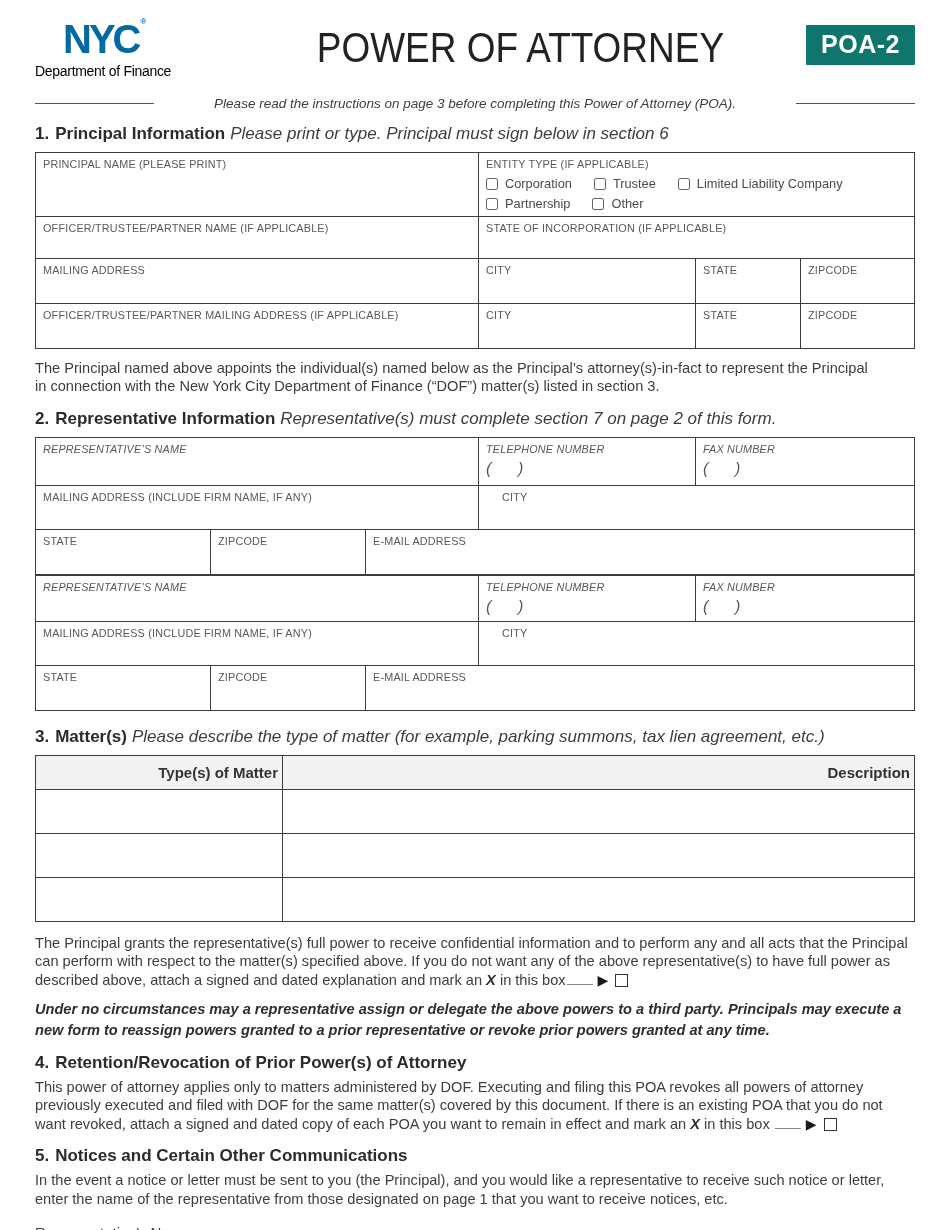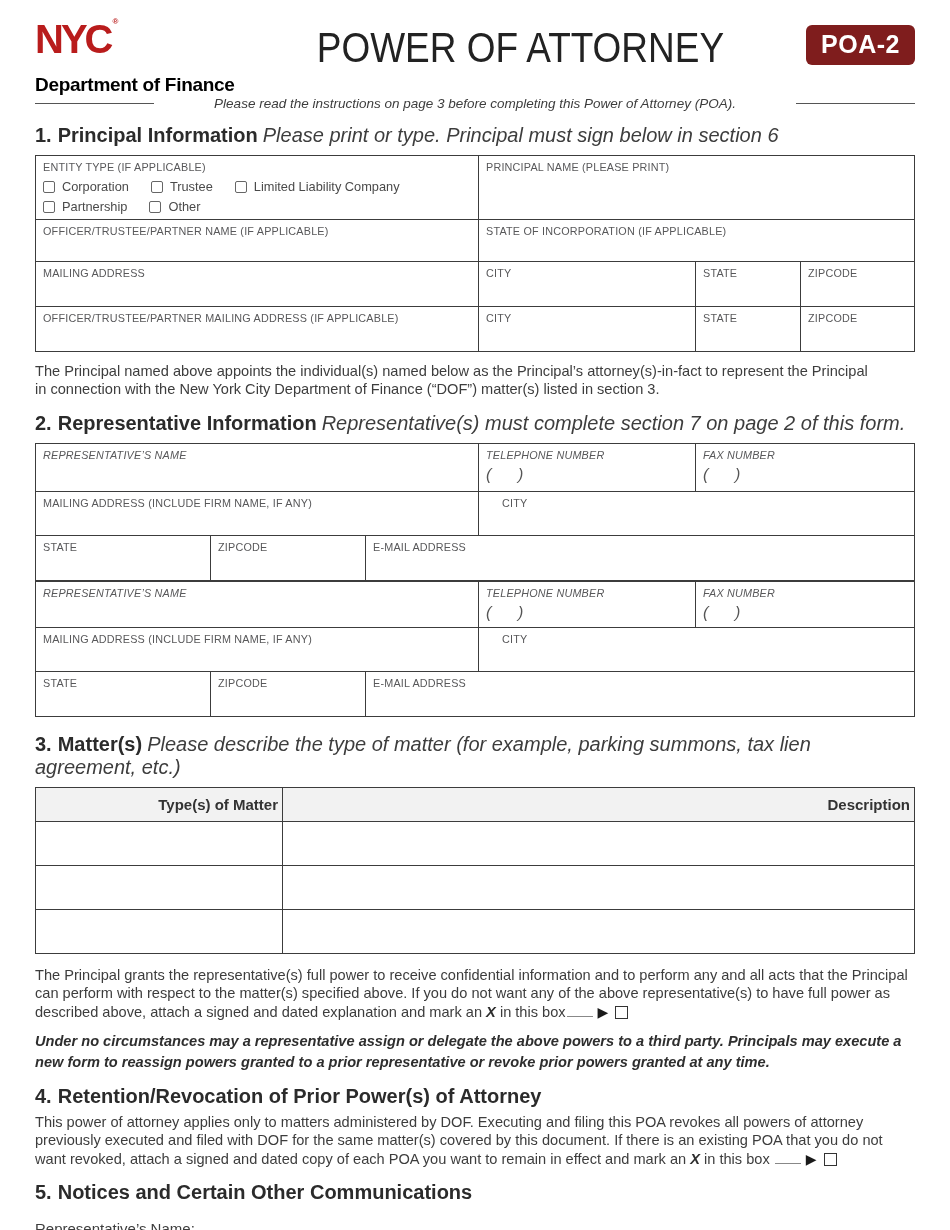--- a/index.html
+++ b/index.html
@@ -7,34 +7,34 @@
   body {
     width:950px; height:1230px;
     font-family:"Liberation Sans","DejaVu Sans",sans-serif;
     color:#3d3d3d; position:relative; overflow:hidden;
   }
   .page { padding:18px 35px 0 35px; }
 
   
   .hdr { display:flex; align-items:flex-start; height:72px; }
   .logo-wrap { width:200px; padding-top:2px; }
-  .nyc { font-weight:bold; font-size:40px; letter-spacing:-3px; color:#b91c1c; line-height:0.95; position:relative; display:inline-block; }
+  .nyc { font-weight:bold; font-size:40px; letter-spacing:-3px; color:#0369a1; line-height:0.95; position:relative; display:inline-block;margin-left:28px; }
   .nyc .reg { position:absolute; top:-2px; right:-8px; font-size:8px; letter-spacing:0; font-weight:bold; }
-  .dept { font-weight:bold; font-size:19px; color:#000; letter-spacing:-0.3px; margin-top:16px; }
+  .dept { font-weight:normal; font-size:14px; color:#000; letter-spacing:-0.3px; margin-top:5px; }
   .title-wrap { flex:1; text-align:center; padding-top:6px; }
   .big-title { display:inline-block; font-size:42px; font-weight:400; color:#222; letter-spacing:0px; transform:scaleX(0.88); transform-origin:center; white-space:nowrap; }
-  .badge { background:#7f1d1d; color:#fff; font-weight:bold; font-size:25px; padding:5px 15px 6px; border-radius:6px; margin-top:7px; letter-spacing:0.5px; }
+  .badge { background:#0f766e; color:#fff; font-weight:bold; font-size:25px; padding:5px 15px 6px; border-radius:1px; margin-top:7px; letter-spacing:0.5px; }
 
   
   .instr-row { display:flex; align-items:center; margin-top:6px;gap:48px; }
   .instr-row .rule { flex:1; border-top:1.5px solid #555; }
   .instr-row .txt { font-style:italic; font-size:13.5px; color:#3d3d3d; margin:0 12px; white-space:nowrap; }
 
   
-  .sec-head { font-size:20px; color:#2b2b2b; margin:13px 0 8px; }
+  .sec-head { font-size:17px; color:#2b2b2b; margin:13px 0 8px; }
   .sec-head .num { font-weight:bold; margin-right:6px; }
   .sec-head .t { font-weight:bold; }
   .sec-head .note { font-style:italic; font-weight:normal; color:#3d3d3d; margin-left:5px; }
 
   
   .ftable { border:1.5px solid #3c3c3c; }
   .frow { display:grid; }
   .frow + .frow { border-top:1px solid #3c3c3c; }
   .frow.thick-top { border-top:2px solid #3c3c3c; }
   .fcell { padding:5px 7px; position:relative; }
@@ -98,20 +98,23 @@
     <div class="rule"></div>
   </div>
 
   <div class="sec-head">
     <span class="num">1.</span><span class="t">Principal Information</span><span class="note">Please print or type. Principal must sign below in section 6</span>
   </div>
 
   <div class="ftable">
     <div class="frow p-r1">
       <div class="fcell">
+        <div class="flabel">PRINCIPAL NAME (PLEASE PRINT)</div>
+      </div>
+      <div class="fcell">
         <div class="flabel">ENTITY TYPE (IF APPLICABLE)</div>
         <div class="entity-opts">
           <span class="opt">
               <span class="cbox"></span>
               <span class="olabel">Corporation</span>
             </span>
           <span class="opt">
               <span class="cbox"></span>
               <span class="olabel">Trustee</span>
             </span>
@@ -124,23 +127,20 @@
           <span class="opt">
               <span class="cbox"></span>
               <span class="olabel">Partnership</span>
             </span>
           <span class="opt">
               <span class="cbox"></span>
               <span class="olabel">Other</span>
             </span>
         </div>
       </div>
-      <div class="fcell">
-        <div class="flabel">PRINCIPAL NAME (PLEASE PRINT)</div>
-      </div>
     </div>
     <div class="frow p-r2">
       <div class="fcell">
         <div class="flabel">OFFICER/TRUSTEE/PARTNER NAME (IF APPLICABLE)</div>
       </div>
       <div class="fcell">
         <div class="flabel">STATE OF INCORPORATION (IF APPLICABLE)</div>
       </div>
     </div>
     <div class="frow p-r34">
@@ -280,20 +280,21 @@
   <p class="bold-ital">Under no circumstances may a representative assign or delegate the above powers to a third party. Principals may execute a new form to reassign powers granted to a prior representative or revoke prior powers granted at any time.</p>
 
   <div class="sec-head" style="margin-bottom:5px;">
     <span class="num">4.</span><span class="t">Retention/Revocation of Prior Power(s) of Attorney</span>
   </div>
   <p class="para" style="margin-top:4px;"><span>This power of attorney applies only to matters administered by DOF. Executing and filing this POA revokes all powers of attorney previously executed and filed with DOF for the same matter(s) covered by this document. If there is an existing POA that you do not want revoked, attach a signed and dated copy of each POA you want to remain in effect and mark an </span><span class="xmark">X</span><span> in this box </span><span class="mark-line"></span><span class="tri">▶</span><span class="markbox"></span></p>
 
   <div class="sec-head" style="margin-bottom:5px;">
     <span class="num">5.</span><span class="t">Notices and Certain Other Communications</span>
   </div>
+  <p class="para" style="margin-top:4px;">In the event a notice or letter must be sent to you (the Principal), and you would like a representative to receive such notice or letter, enter the name of the representative from those designated on page 1 that you want to receive notices, etc.</p>
 
   <div class="repname-row">
     <span>Representative’s Name:</span>
       <span class="u-line"></span>
   </div>
 
 </div>
 
 <div class="footer">POA-2 - Rev. 01.11.19</div>
 

